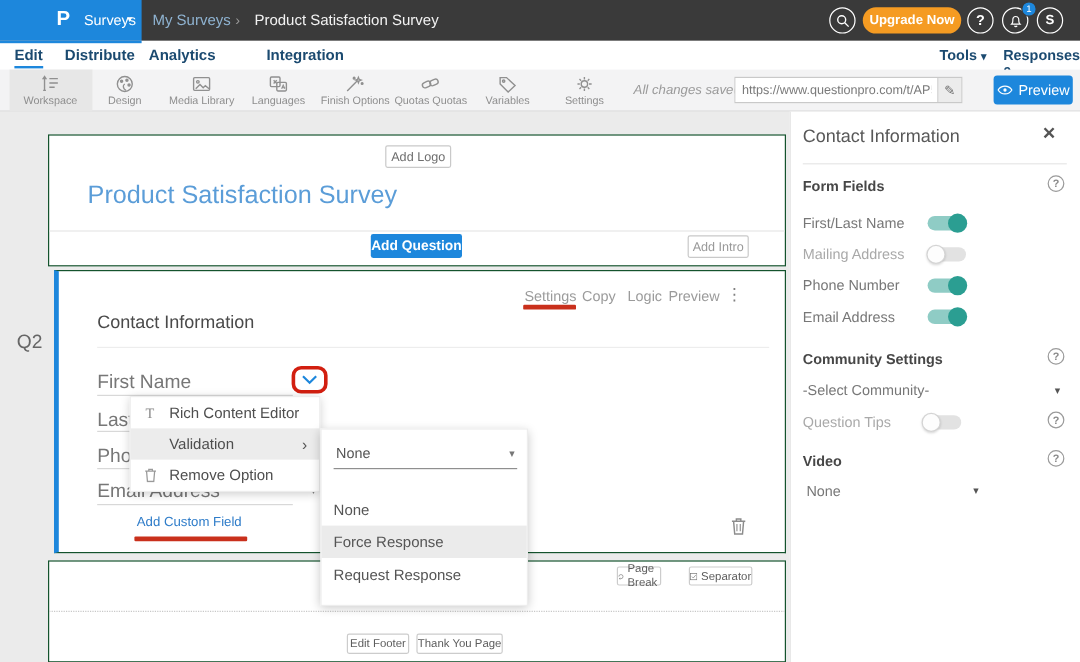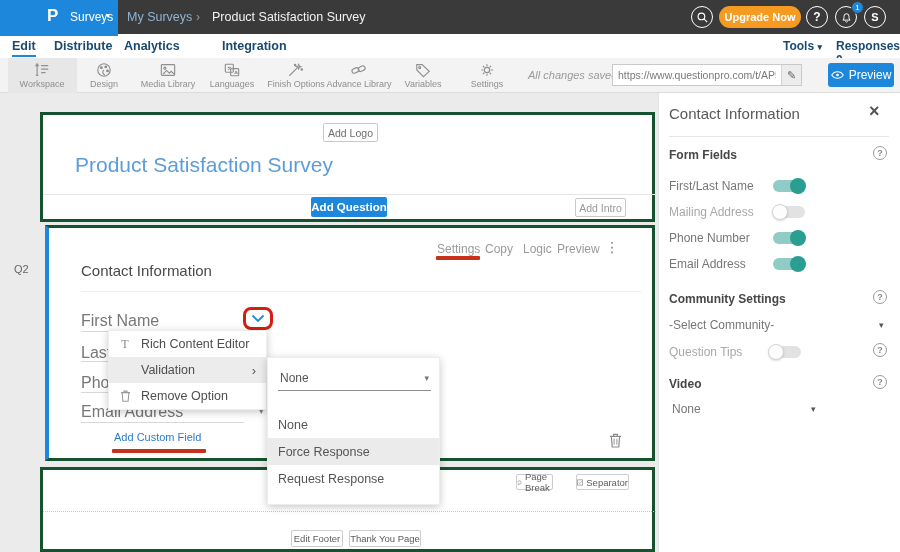--- a/index.html
+++ b/index.html
@@ -42,30 +42,30 @@
   .saved { left:528px; top:11px; font-style:italic; font-size:11px; color:#9a9a9a; }
   .urlbox { left:612px; top:6px; width:190px; height:22px; border:1px solid #c9c9c9; background:#fff; }
   .urlbox input { position:absolute; left:0; top:0; width:168px; height:20px; border:0; outline:none;
                   font-family:"Liberation Sans",sans-serif; font-size:10.5px; color:#7a7a7a; padding:0 5px; }
   .url-pencil { left:168px; top:0; width:20px; height:20px; background:#ececec; border-left:1px solid #d5d5d5;
                 color:#666; font-size:11px; display:flex; align-items:center; justify-content:center; }
   .preview-btn { left:828px; top:5px; width:66px; height:24px; background:#1d87dc; border-radius:3px;
                  color:#fff; font-size:12px; display:flex; align-items:center; justify-content:center; gap:5px; }
 
   
-  .card { background:#fff; border:3px solid #14532d; }
+  .card { background:#fff; border:1px solid #14532d; }
   .card1 { left:40px; top:112px; width:615px; height:110px; }
   .btn-outline { border:1px solid #c9c9c9; background:#fff; color:#6e6e6e; border-radius:2px;
                  display:flex; align-items:center; justify-content:center; }
   .survey-title { left:32px; top:38px; font-size:21px; color:#5b9dd8; }
   .card1-bottom { left:0; top:79px; width:613px; height:29px; border-top:1px solid #e6e6e6; }
   .add-question { left:268px; top:82px; width:76px; height:20px; background:#1d87dc; border-radius:2px;
                   color:#fff; font-size:11.5px; font-weight:700; display:flex; align-items:center; justify-content:center; }
 
-  .q-label { left:14px; top:263px; font-size:11px; color:#666;text-align:right; }
+  .q-label { left:14px; top:277px; font-size:16px; color:#666;text-align:right; }
   .card2 { left:45px; top:225px; width:610px; height:236px; border-left:4px solid #1d87dc; }
   .q-action { top:14px; font-size:12px; color:#9b9b9b; }
   .red-bar { background:#c9301c; height:4px; border-radius:1px; }
   .q-title { left:32px; top:34px; font-size:15px; color:#4a4a4a; font-weight:500; }
   .q-divider { left:32px; top:63px; width:560px; height:1px; background:#ededed; }
   .f-label { font-size:16px; color:#777; }
   .f-line { height:1px; background:#d8d8d8; width:163px; left:32px; }
   .chev-annot { left:194px; top:79px; width:30px; height:23px; border:3px solid #d21f10; border-radius:8px;
                 display:flex; align-items:center; justify-content:center; background:#fff; }
   .add-custom { left:65px; top:203px; font-size:11px; color:#2e7cc9; }
@@ -208,21 +208,21 @@
         </svg>
     </div>
     <span class="abs tb-item-label" style="left:258px;">Finish Options</span>
 
     <div class="abs" style="left:350px;top:4px;">
       <svg class="ticon" width="18" height="16" viewBox="0 0 20 18">
           <rect x="2" y="7" width="8" height="5" rx="2.5" transform="rotate(-25 6 9.5)"></rect>
           <rect x="9" y="5" width="8" height="5" rx="2.5" transform="rotate(-25 13 7.5)"></rect>
         </svg>
     </div>
-    <span class="abs tb-item-label" style="left:321px;">Advance Library</span>
+    <span class="abs tb-item-label" style="left:321px;">Quotas Quotas</span>
 
     <div class="abs" style="left:414px;top:4px;">
       <svg class="ticon" width="18" height="16" viewBox="0 0 20 18">
           <path d="M3 3h6l8 7.5-6.5 6L3 9z"></path>
           <circle cx="6.3" cy="6.3" r="1.1"></circle>
         </svg>
     </div>
     <span class="abs tb-item-label" style="left:385px;">Variables</span>
 
     <div class="abs" style="left:478px;top:4px;">

